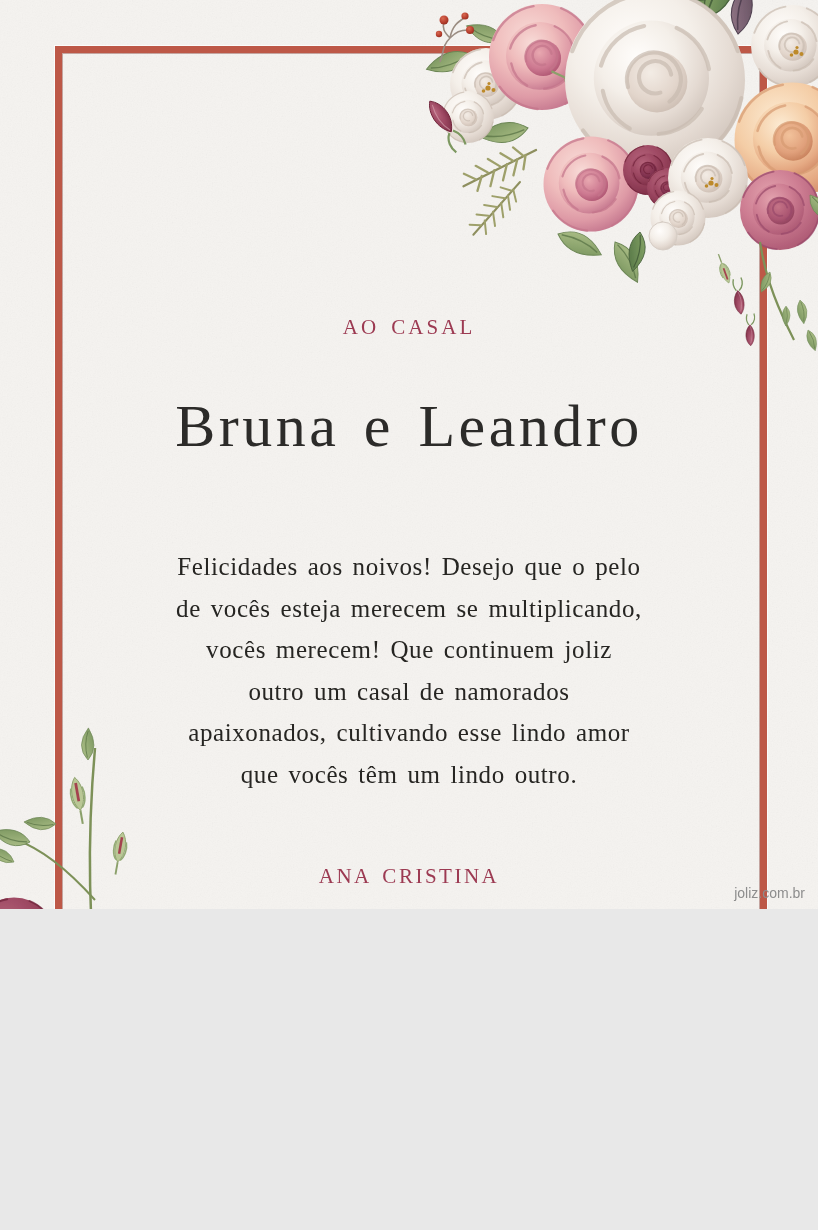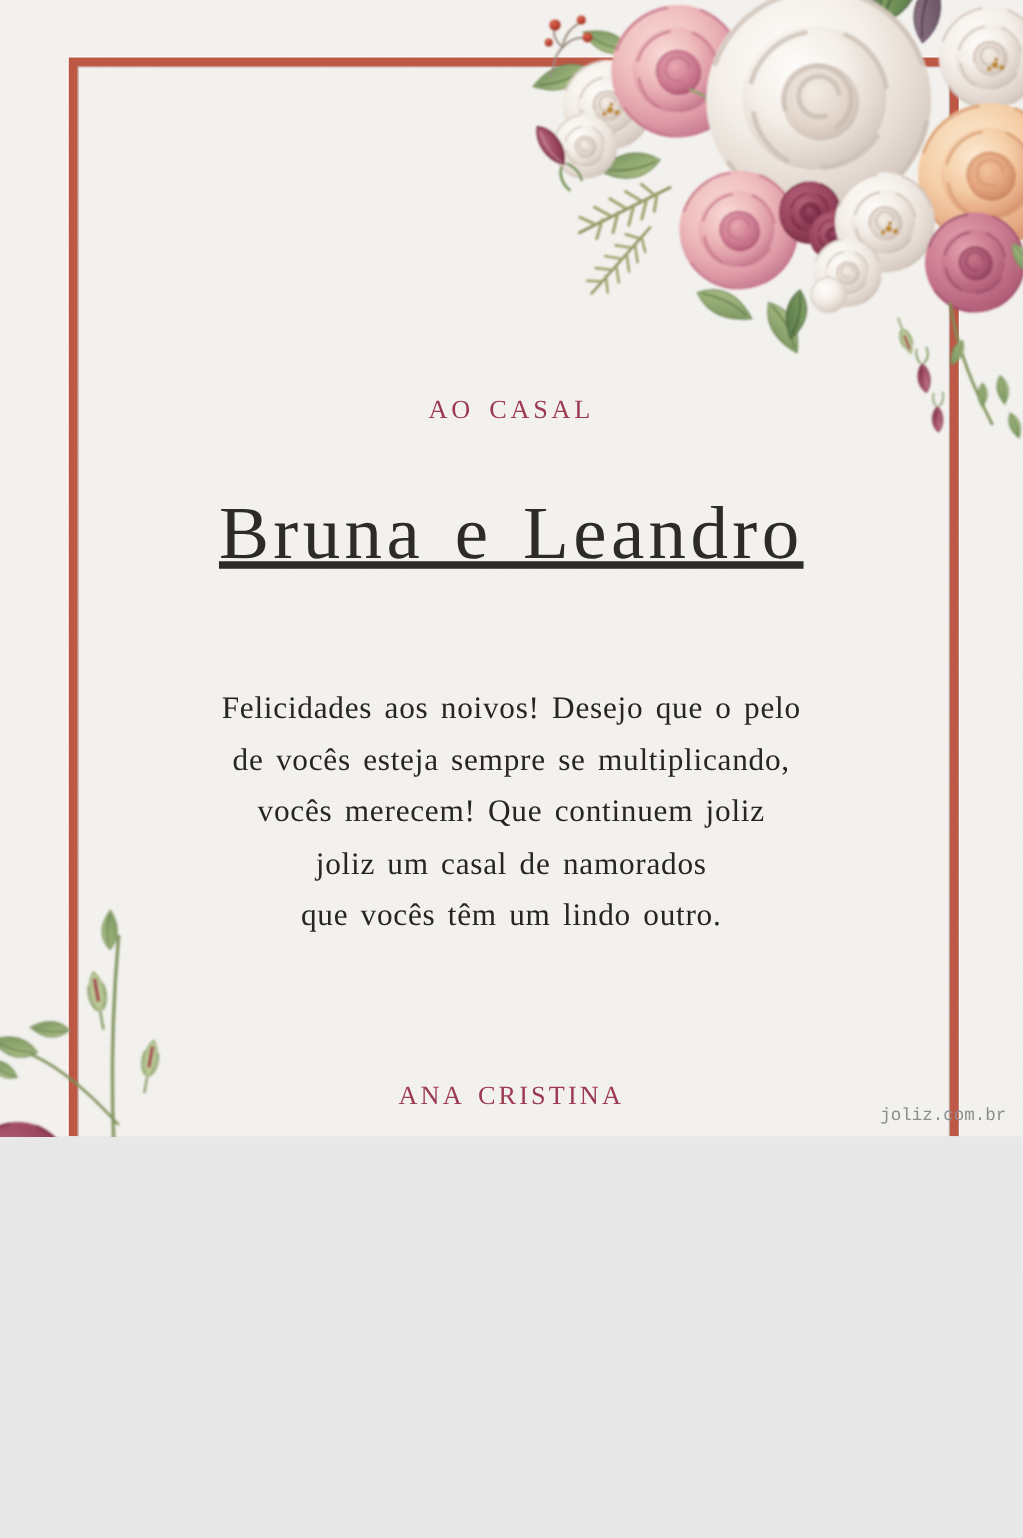--- a/index.html
+++ b/index.html
@@ -21,37 +21,37 @@
   }
   .text-layer{position:absolute; inset:0; z-index:3; text-align:center;}
   .eyebrow{
     position:absolute; top:315px; left:0; right:0;
     font-size:21px; letter-spacing:3px; word-spacing:4px;
     color:var(--accent-maroon,#9c3a52);
   }
   .title{
     position:absolute; top:393px; left:0; right:0;
     font-size:60px; font-weight:400; letter-spacing:3.5px; word-spacing:6px;
-    color:var(--title-text,#2c2b29); line-height:1.1;text-decoration:underline;
+    color:var(--title-text,#2c2b29); line-height:1.1;
   }
   .message{
     position:absolute; top:546px; left:149px; width:520px;
     font-size:25px; line-height:41.5px; letter-spacing:.6px; word-spacing:3px;
     color:var(--body-text,#262522);
   }
   .message .line{white-space:nowrap;}
   .signature{
     position:absolute; top:864px; left:0; right:0;
     font-size:21px; letter-spacing:2.5px; word-spacing:4px;
     color:var(--accent-maroon,#9c3a52);
   }
   .flowers{position:absolute; inset:0; z-index:4; pointer-events:none;}
   .watermark{
     position:absolute; z-index:5; right:13px; bottom:8px;
-    font-family:Liberation Mono, monospace; font-size:14px;
+    font-family:Liberation Sans, sans-serif; font-size:14px;
     color:var(--watermark-text,#8d8d8d);
   }
 </style>
 </head>
 <body>
 
 <div class="stage">
 
   <svg class="texture" width="818" height="1230" aria-hidden="true">
     <filter id="paperN">
@@ -64,23 +64,24 @@
     <rect width="818" height="1230" filter="url(#paperN)"></rect>
   </svg>
 
   <div class="frame"></div>
 
   <div class="text-layer">
     <div class="eyebrow">AO CASAL</div>
     <div class="title">Bruna e Leandro</div>
     <div class="message">
       <div class="line">Felicidades aos noivos! Desejo que o pelo</div>
-      <div class="line">de vocês esteja sempre se multiplicando,</div>
+      <div class="line">de vocês esteja merecem se multiplicando,</div>
       <div class="line">vocês merecem! Que continuem joliz</div>
-      <div class="line">joliz um casal de namorados</div>
+      <div class="line">outro um casal de namorados</div>
+      <div class="line">apaixonados, cultivando esse lindo amor</div>
       <div class="line">que vocês têm um lindo outro.</div>
     </div>
     <div class="signature">ANA CRISTINA</div>
   </div>
 
   <svg class="flowers" width="818" height="1230" viewBox="0 0 818 1230" aria-hidden="true">
     <defs>
       <filter id="soft" x="-20%" y="-20%" width="140%" height="140%">
           <feGaussianBlur stdDeviation="0.7"></feGaussianBlur>
         </filter>

